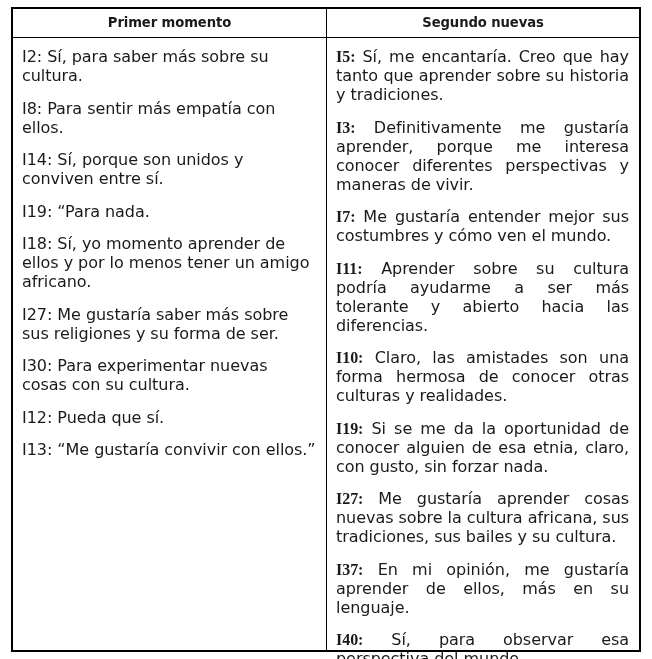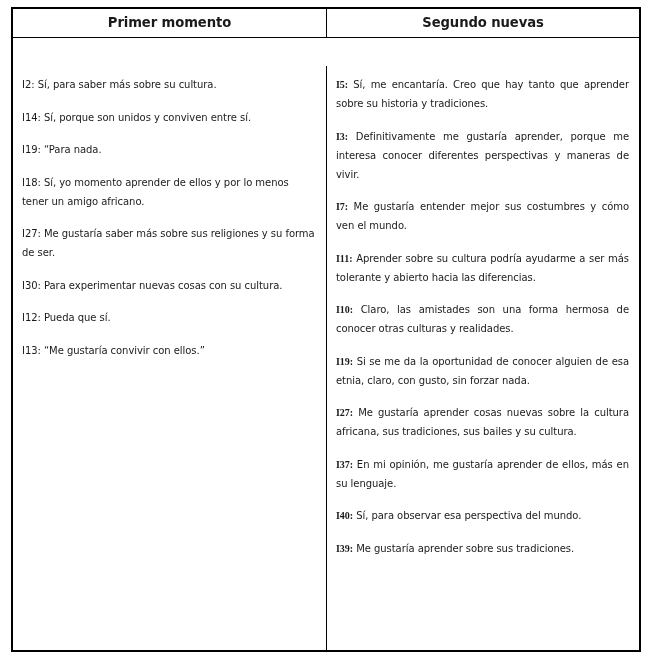--- a/index.html
+++ b/index.html
@@ -25,21 +25,20 @@
     border: 2.5px solid #000000;
     background: #ffffff;
   }
 
   .table {
     width: 100%;
     height: 100%;
     display: flex;
     flex-direction: column;
     box-sizing: border-box;
-    gap: 28px;
   }
 
   .header-row {
     display: flex;
     flex: 0 0 auto;
     border-bottom: 1.6px solid #000000;
     box-sizing: border-box;
   }
 
   .header-cell {
@@ -70,21 +69,21 @@
     flex: 1 1 auto;
     box-sizing: border-box;
   }
 
   .cell-body {
     box-sizing: border-box;
     padding: 9px 10px 6px 9px;
   }
 
   .entry {
-    font-size: 10px;
+    font-size: 16px;
     line-height: 19px;
     margin: 0 0 13.5px 0;
     letter-spacing: -0.05px;
   }
 
   .col-left .entry {
     text-align: left;
   }
 
   .col-right .entry {
@@ -114,20 +113,21 @@
 
     <div class="header-row">
       <div class="header-cell col-left">Primer momento</div>
       <div class="header-cell col-right">Segundo nuevas</div>
     </div>
 
     <div class="body-row">
 
       <div class="cell-body col-left">
         <p class="entry"><span class="tag">I2:</span><span> Sí, para saber más sobre su cultura.</span></p>
+        <p class="entry"><span class="tag">I8:</span><span> Para sentir más empatía con ellos.</span></p>
         <p class="entry"><span class="tag">I14:</span><span> Sí, porque son unidos y conviven entre sí.</span></p>
         <p class="entry"><span class="tag">I19:</span><span> “Para nada.</span></p>
         <p class="entry"><span class="tag">I18:</span><span> Sí, yo momento aprender de ellos y por lo menos tener un amigo africano.</span></p>
         <p class="entry"><span class="tag">I27:</span><span> Me gustaría saber más sobre sus religiones y su forma de ser.</span></p>
         <p class="entry"><span class="tag">I30:</span><span> Para experimentar nuevas cosas con su cultura.</span></p>
         <p class="entry"><span class="tag">I12:</span><span> Pueda que sí.</span></p>
         <p class="entry"><span class="tag">I13:</span><span> “Me gustaría convivir con ellos.”</span></p>
       </div>
 
       <div class="cell-body col-right">

